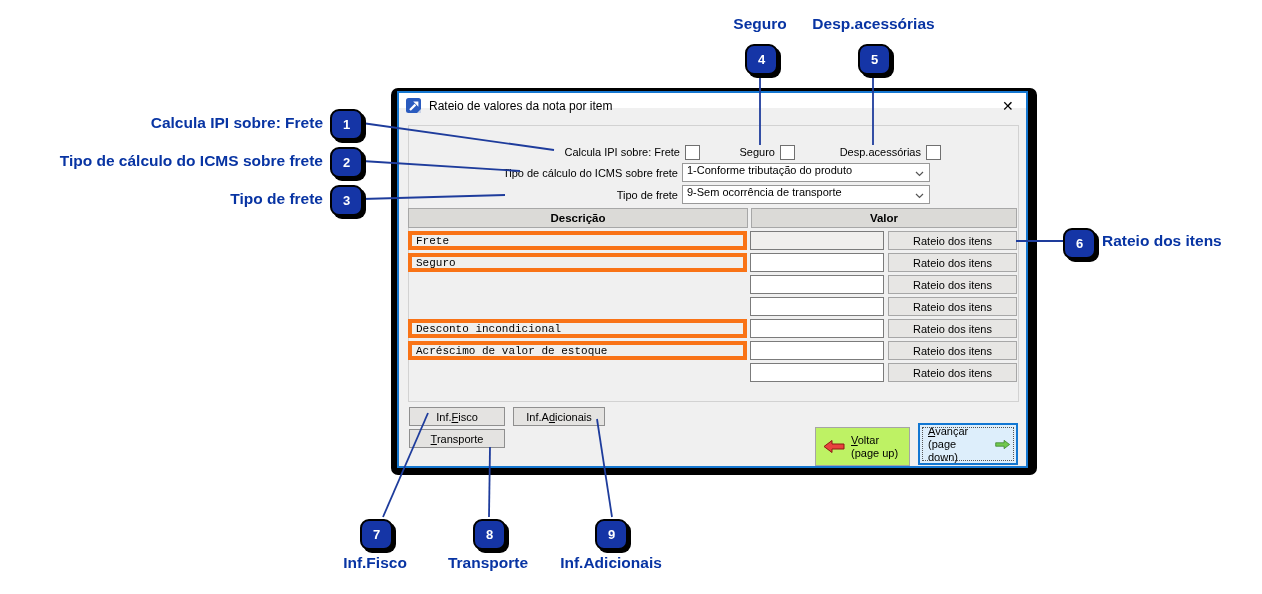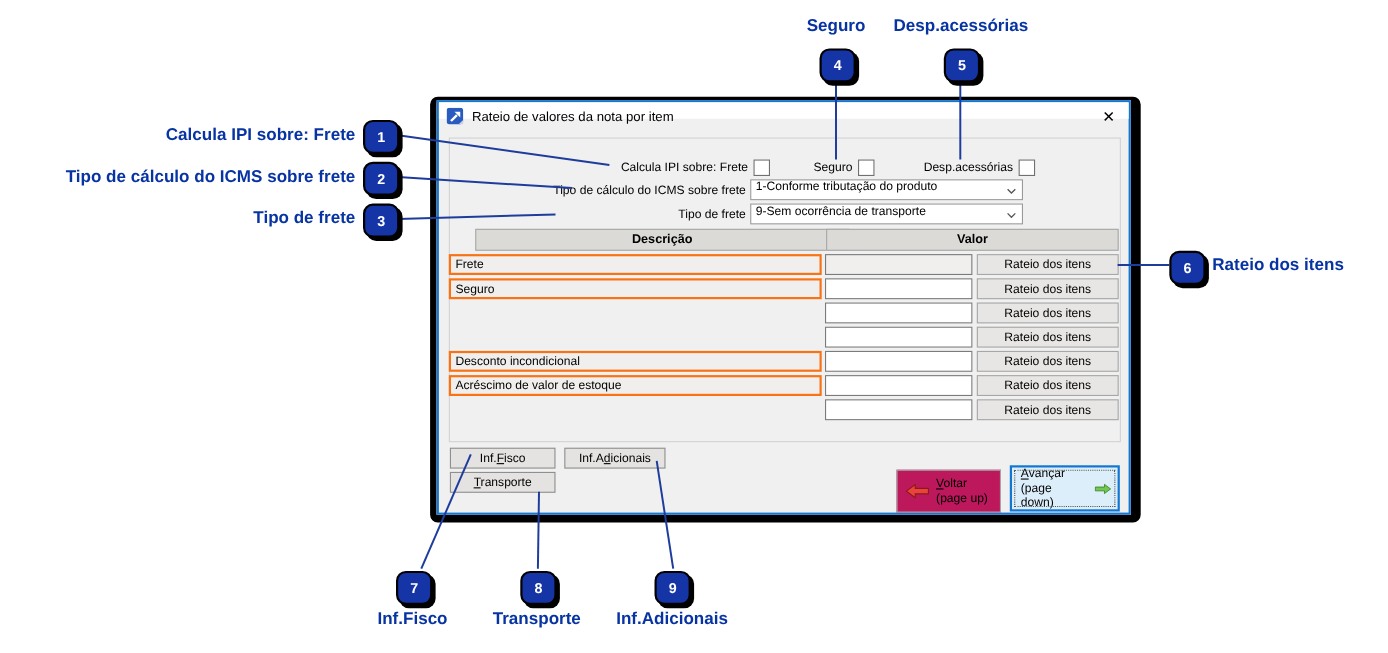--- a/index.html
+++ b/index.html
@@ -26,35 +26,35 @@
        box-sizing:border-box;display:flex;align-items:flex-start;padding:0 20px 0 4px;
        font-size:11px;white-space:nowrap;}
   .sel svg{position:absolute;right:5px;top:7px;}
 
   
   .th{position:absolute;top:115px;height:20px;background:#dbdad7;border:1px solid #a7a7a7;
       box-sizing:border-box;font-weight:bold;font-size:11.5px;display:flex;
       align-items:center;justify-content:center;}
   .trow{position:absolute;left:0;width:100%;height:19px;}
   .tdesc{position:absolute;left:9px;width:339px;height:19px;background:#f0efed;
-         border:2px solid #f97316;box-sizing:border-box;display:flex;align-items:center;
-         padding-left:4px;font-size:11px;}
+         border:4px solid #f97316;box-sizing:border-box;display:flex;align-items:center;
+         padding-left:4px;font-size:11px;font-family:Liberation Mono, monospace;}
   .tinput{position:absolute;left:351px;width:134px;height:19px;border:1px solid #7b7b7b;
           background:#fff;box-sizing:border-box;font-size:11px;font-family:inherit;padding:0 3px;}
   .tinput.disabled{background:#f0efed;}
   .rateio{position:absolute;left:489px;width:129px;height:19px;background:#e7e6e4;
           border:1px solid #a7a7a7;box-sizing:border-box;font-size:11px;font-family:inherit;
           padding:0;cursor:default;}
 
   .small-btn{position:absolute;height:19px;background:#e4e3e1;border:1px solid #8f8f8f;
              box-sizing:border-box;font-size:11px;font-family:inherit;padding:0;cursor:default;}
 
   .nav-btn{position:absolute;box-sizing:border-box;display:flex;align-items:center;
            font-size:11px;font-family:inherit;cursor:default;}
-  .voltar-btn{left:416px;top:334px;width:95px;height:39px;background:#be185d;
+  .voltar-btn{left:416px;top:334px;width:95px;height:39px;background:#bef264;
               border:1px solid #a5a5a5;padding-left:7px;gap:6px;}
   .avancar-btn{left:519px;top:330px;width:100px;height:42px;background:#ddeefb;
                border:2px solid #1277d2;padding-left:8px;gap:24px;}
   .focus-ring{position:absolute;inset:2px;border:1px dotted #555;pointer-events:none;}
   .nav-text{display:flex;flex-direction:column;line-height:13px;text-align:left;}
 
   
   .lines{position:absolute;left:0;top:0;z-index:5;pointer-events:none;}
   .badge{position:absolute;width:29px;height:27px;background:#1535a6;border:2px solid #000;
          border-radius:9px;box-shadow:3px 3px 0 0 #000;color:#fff;font-weight:bold;
@@ -102,21 +102,21 @@
       </div>
 
       <div class="dlg-label ta-r" style="left:0;top:96px;width:279px;">Tipo de frete</div>
       <div class="sel" style="left:283px;top:92px;">
         <span>9-Sem ocorrência de transporte</span>
         <svg width="9" height="6" viewBox="0 0 9 6">
           <polyline points="1,1 4.5,4.5 8,1" fill="none" stroke="#555" stroke-width="1.2"></polyline>
         </svg>
       </div>
 
-      <div class="th" style="left:9px;width:340px;margin-left:24px;">Descrição</div>
+      <div class="th" style="left:9px;width:340px;">Descrição</div>
       <div class="th" style="left:352px;width:266px;">Valor</div>
 
       <div class="trow" style="top:138px;">
         <div class="tdesc">Frete</div>
         <input class="tinput disabled" value="" style="">
         <button class="rateio">Rateio dos itens</button>
       </div>
       <div class="trow" style="top:160px;">
         <div class="tdesc">Seguro</div>
         <input class="tinput" value="" style="">

